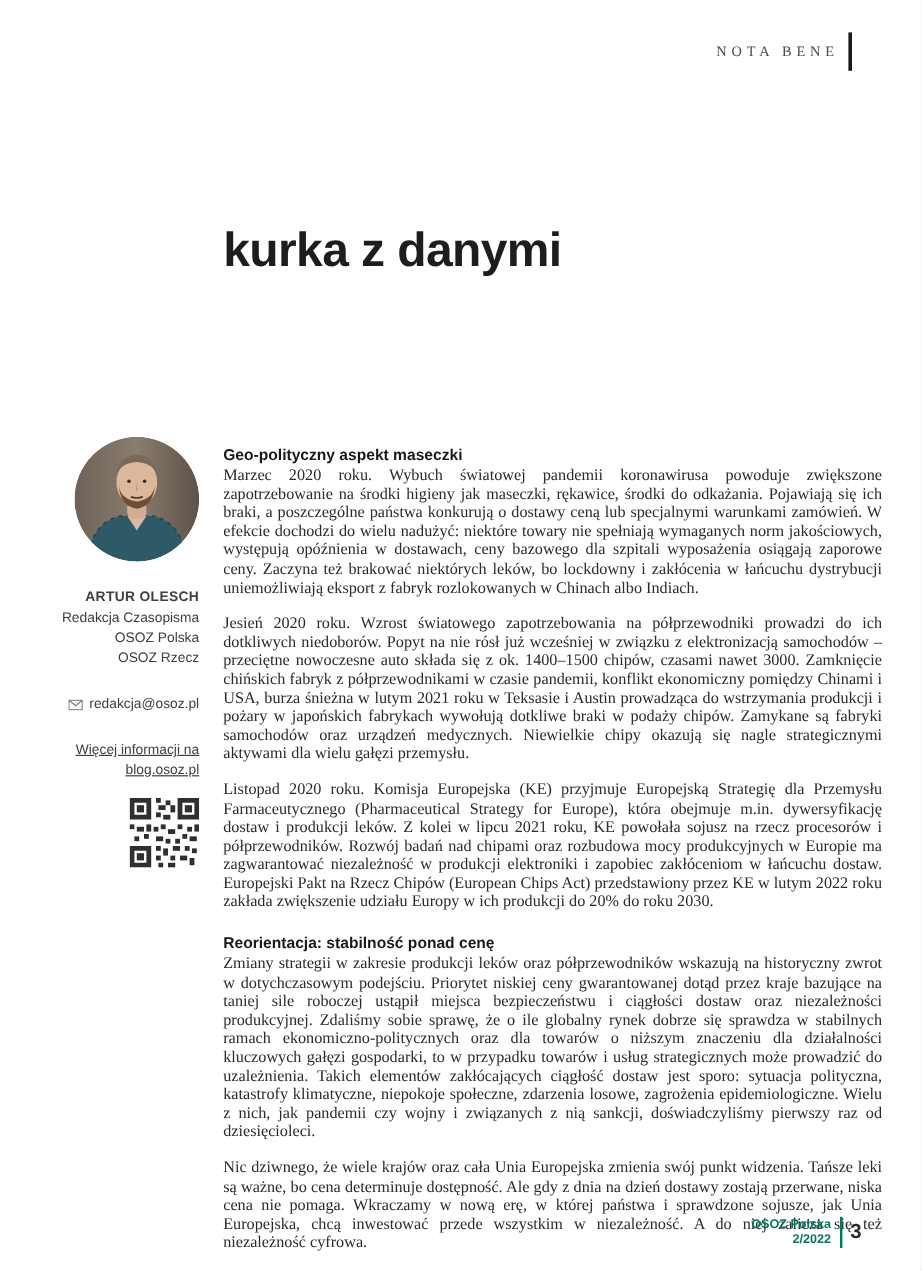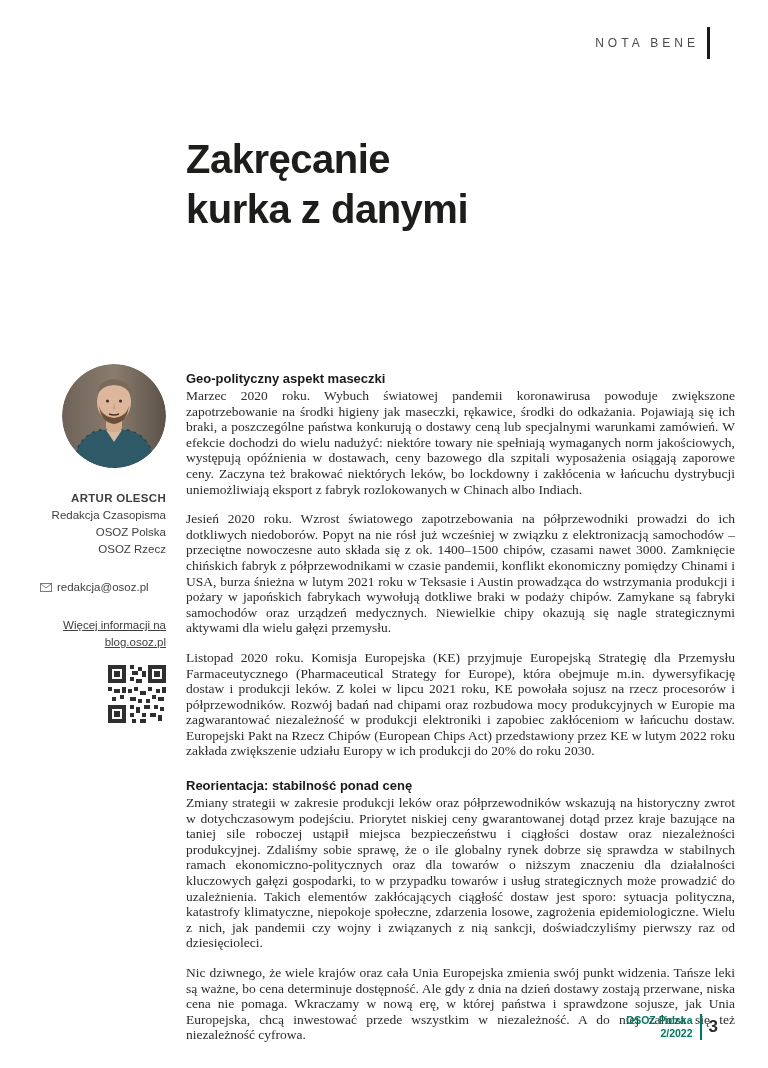--- a/index.html
+++ b/index.html
@@ -11,21 +11,21 @@
     font-family:"Liberation Sans",sans-serif;
     overflow:hidden;
   }
   
   .header{
     position:absolute;top:28px;right:58px;
     display:flex;align-items:center;gap:8px;height:30px;
   }
   .header-label{
     font-size:12px;letter-spacing:4px;color:#4a4a4a;
-    font-family:Liberation Sans, sans-serif;
+    font-family:Liberation Serif, serif;
     margin-left:46px;
   }
   .header-bar{width:3px;height:32px;background:#1a1a1a;}
   
   .title{
     position:absolute;left:186px;top:134px;width:560px;
     font-size:40px;line-height:50px;font-weight:700;
     color:#1d1d1b;letter-spacing:-0.5px;
     font-family:"Liberation Sans",sans-serif;
   }
@@ -38,21 +38,21 @@
   
   .sidebar{
     position:absolute;left:40px;top:364px;width:126px;
     text-align:right;color:#404040;font-size:11.5px;line-height:17px;
   }
   .avatar{
     width:104px;height:104px;border-radius:50%;
     overflow:hidden;margin:0 0 22px auto;display:block;
   }
   .author-name{font-weight:700;letter-spacing:0.3px;}
-  .author-email{margin-top:21px;display:flex;justify-content:flex-start;align-items:center;gap:5px;}
+  .author-email{margin-top:21px;display:flex;justify-content:flex-end;align-items:center;gap:5px;}
   .author-more{margin-top:21px;text-decoration:underline;}
   .qr{margin:14px 0 0 auto;display:block;}
   
   .article{
     position:absolute;left:186px;top:371px;width:549px;
     font-family:"Liberation Serif",serif;
     font-size:13.5px;line-height:15.6px;color:#2b2b2b;
     text-align:justify;
     hyphens:auto;-webkit-hyphens:auto;
   }
@@ -79,21 +79,21 @@
 <body>
 
 <div class="page">
 
   <div class="header">
     <span class="header-label">NOTA BENE</span>
     <span class="header-bar"></span>
   </div>
 
   <h1 class="title" style="margin:0;">
-    <span>Zakręcanie</span><br>
+    <br>
     <span>kurka z danymi</span>
   </h1>
 
 
   <aside class="sidebar">
     <span class="avatar">
       <svg width="104" height="104" viewBox="0 0 104 104">
         <defs>
           <clipPath id="av">
               <circle cx="52" cy="52" r="52"></circle>

